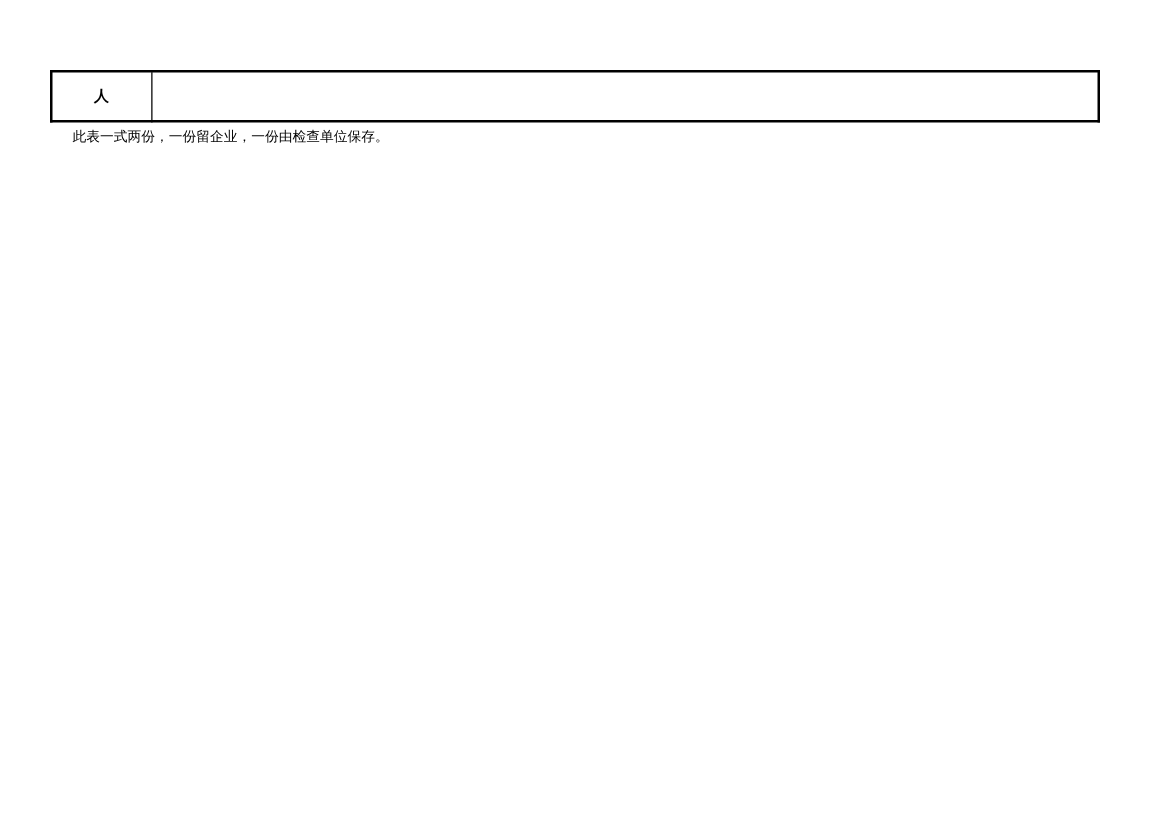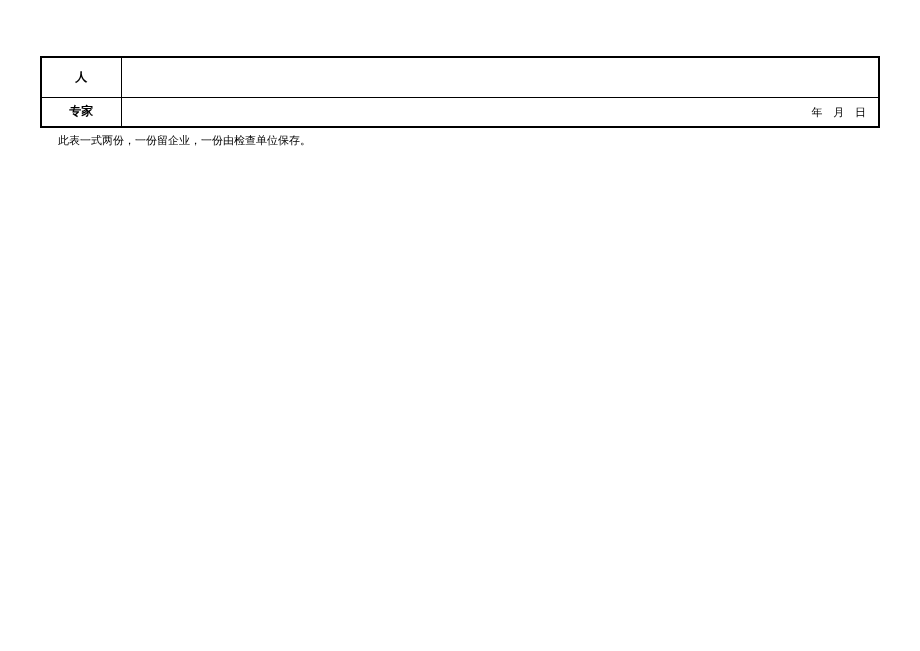--- a/index.html
+++ b/index.html
@@ -76,22 +76,16 @@
 </head>
 <body>
 
 <div class="content-wrapper">
   <table>
     <tbody>
         <tr>
       <td class="label-cell row1-label">人</td>
       <td class="value-cell row1-value"></td>
     </tr>
-    <tr>
-      <td class="label-cell row2-label">专家</td>
-      <td class="value-cell row2-value">
-        <span class="date-text">年  月  日</span>
-      </td>
-    </tr>
   </tbody>
     </table>
   <div class="footer-note">此表一式两份，一份留企业，一份由检查单位保存。</div>
 </div>
 
 </body></html>

